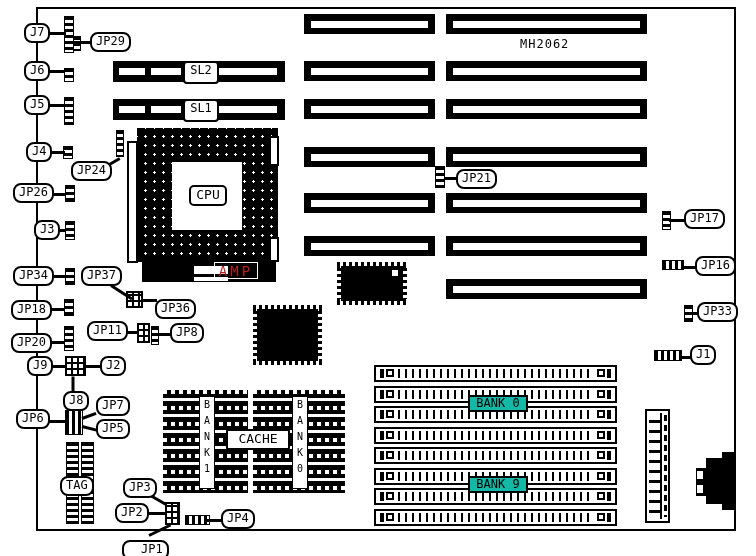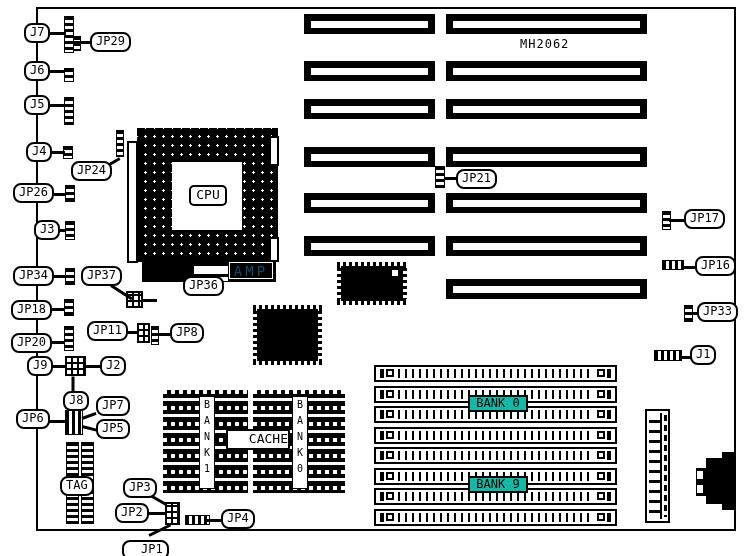--- a/index.html
+++ b/index.html
@@ -35,33 +35,33 @@
   .simm .sqR{position:absolute;right:10px;top:2px;width:8px;height:8px;border:2px solid #000;background:#fff;box-sizing:border-box;}
   .banklabel{position:absolute;box-sizing:border-box;width:60px;height:17px;background:#14b8a6;border:2px solid #000;
              font-size:12px;line-height:13px;text-align:center;z-index:20;}
   
   .dip{position:absolute;background-color:#000;z-index:10;
        background-image:repeating-linear-gradient(180deg,transparent 0 4px,#000 4px 8px,#fff 8px 11px,#000 11px 16px),
                         repeating-linear-gradient(90deg,#fff 0 4px,#000 4px 8px);}
   .dipstrip{position:absolute;background:#fff;border:1px solid #000;text-align:center;
             font-size:10px;line-height:16px;white-space:pre-line;z-index:11;}
   .cachelabel{position:absolute;box-sizing:border-box;background:#fff;border:2px solid #000;border-radius:2px;
-              font-size:13px;line-height:16px;text-align:right;z-index:21;}
+              font-size:13px;line-height:16px;text-align:center;z-index:21;}
   
   #cpu-socket{left:137px;top:128px;width:141px;height:134px;background-color:#000;z-index:10;
               background-image:radial-gradient(#fff 1.2px,transparent 1.4px);
               background-size:9px 9px;background-position:4px 4px;}
   #cpu-inner{left:172px;top:162px;width:70px;height:68px;background:#fff;z-index:11;}
   #cpu-label{left:189px;top:185px;width:38px;height:21px;border:2px solid #000;border-radius:5px;
              background:#fff;font-size:13px;text-align:center;line-height:16px;z-index:12;}
   .wbar{background:#fff;border:2px solid #000;z-index:12;}
   #amp-bar{left:142px;top:261px;width:134px;height:21px;background:#000;z-index:10;}
   #amp-win1{left:194px;top:266px;width:34px;height:8px;background:#fff;z-index:11;}
   #amp-win2{left:194px;top:277px;width:34px;height:4px;background:#fff;z-index:11;}
-  #amp-label{left:229px;top:262px;width:44px;height:17px;color:#0c4a6e;border:1px solid #fff;
+  #amp-label{left:214px;top:262px;width:44px;height:17px;color:#b91c1c;border:1px solid #fff;
              font-size:14px;letter-spacing:3px;text-align:center;line-height:16px;z-index:12;}
   
   .qfp{position:absolute;z-index:10;background:repeating-linear-gradient(90deg,#000 0 3px,#fff 3px 6px);}
   .qfp .body{position:absolute;inset:4px;background:#000;}
   .qfp .lp{position:absolute;left:0;top:6px;bottom:6px;width:4px;background:repeating-linear-gradient(180deg,#000 0 3px,#fff 3px 6px);}
   .qfp .rp{position:absolute;right:0;top:6px;bottom:6px;width:4px;background:repeating-linear-gradient(180deg,#000 0 3px,#fff 3px 6px);}
   .qfp .dot{position:absolute;right:9px;top:8px;width:6px;height:6px;background:#fff;z-index:11;}
   
   #bios-chip{left:436px;top:305px;width:88px;height:41px;background:#000;z-index:10;}
   .dashT{position:absolute;left:3px;right:3px;top:4px;height:3px;
@@ -124,20 +124,32 @@
   </div>
   <div class="cmp" id="din-conn">
     <div class="d2"></div>
     <div class="d1"></div>
     <div class="d3"></div>
     <div class="w1"></div>
     <div class="w2"></div>
   </div>
 
   <div class="cachelabel" style="left:226px;top:429px;width:64px;height:21px;">CACHE</div>
+    <div class="slot slotL" style="left: 113px; top: 61px; width: 172px; height: 21px;">
+      <div class="seg" style="left: 6px; width: 26px;"></div>
+      <div class="seg" style="left: 38px; width: 30px;"></div>
+      <div class="seg" style="left: 106px; width: 58px;"></div>
+      <div class="slbl">SL2</div>
+    </div>
+    <div class="slot slotL" style="left: 113px; top: 99px; width: 172px; height: 21px;">
+      <div class="seg" style="left: 6px; width: 26px;"></div>
+      <div class="seg" style="left: 38px; width: 30px;"></div>
+      <div class="seg" style="left: 106px; width: 58px;"></div>
+      <div class="slbl">SL1</div>
+    </div>
     <div class="slot" style="left: 304px; top: 14px; width: 131px; height: 20px;">
       <div class="stripe"></div>
     </div>
     <div class="slot" style="left: 304px; top: 61px; width: 131px; height: 20px;">
       <div class="stripe"></div>
     </div>
     <div class="slot" style="left: 304px; top: 99px; width: 131px; height: 20px;">
       <div class="stripe"></div>
     </div>
     <div class="slot" style="left: 304px; top: 147px; width: 131px; height: 20px;">
@@ -279,21 +291,21 @@
     <div class="callout" style="left: 71px; top: 161px;">JP24</div>
     <div class="leader" style="left: 49px; top: 193px; width: 17px; transform: rotate(0deg);"></div>
     <div class="callout" style="left: 13px; top: 183px;">JP26</div>
     <div class="leader" style="left: 48px; top: 229px; width: 18px; transform: rotate(0deg);"></div>
     <div class="callout" style="left: 26px; top: 220px; margin-left: 8px;">J3</div>
     <div class="leader" style="left: 48px; top: 275px; width: 18px; transform: rotate(0deg);"></div>
     <div class="callout" style="left: 13px; top: 266px;">JP34</div>
     <div class="leader" style="left: 111px; top: 284px; width: 25px; transform: rotate(33deg);"></div>
     <div class="callout" style="left: 81px; top: 266px;">JP37</div>
     <div class="leader" style="left: 141px; top: 299px; width: 16px; transform: rotate(0deg);"></div>
-    <div class="callout" style="left: 155px; top: 276px; margin-left: 28px;">JP36</div>
+    <div class="callout" style="left: 155px; top: 299px;">JP36</div>
     <div class="leader" style="left: 46px; top: 308px; width: 19px; transform: rotate(0deg);"></div>
     <div class="callout" style="left: 11px; top: 300px;">JP18</div>
     <div class="leader" style="left: 122px; top: 331px; width: 17px; transform: rotate(0deg);"></div>
     <div class="callout" style="left: 87px; top: 321px;">JP11</div>
     <div class="leader" style="left: 157px; top: 333px; width: 14px; transform: rotate(0deg);"></div>
     <div class="callout" style="left: 170px; top: 323px;">JP8</div>
     <div class="leader" style="left: 46px; top: 341px; width: 19px; transform: rotate(0deg);"></div>
     <div class="callout" style="left: 11px; top: 333px;">JP20</div>
     <div class="leader" style="left: 50px; top: 365px; width: 16px; transform: rotate(0deg);"></div>
     <div class="callout" style="left: 27px; top: 356px;">J9</div>

